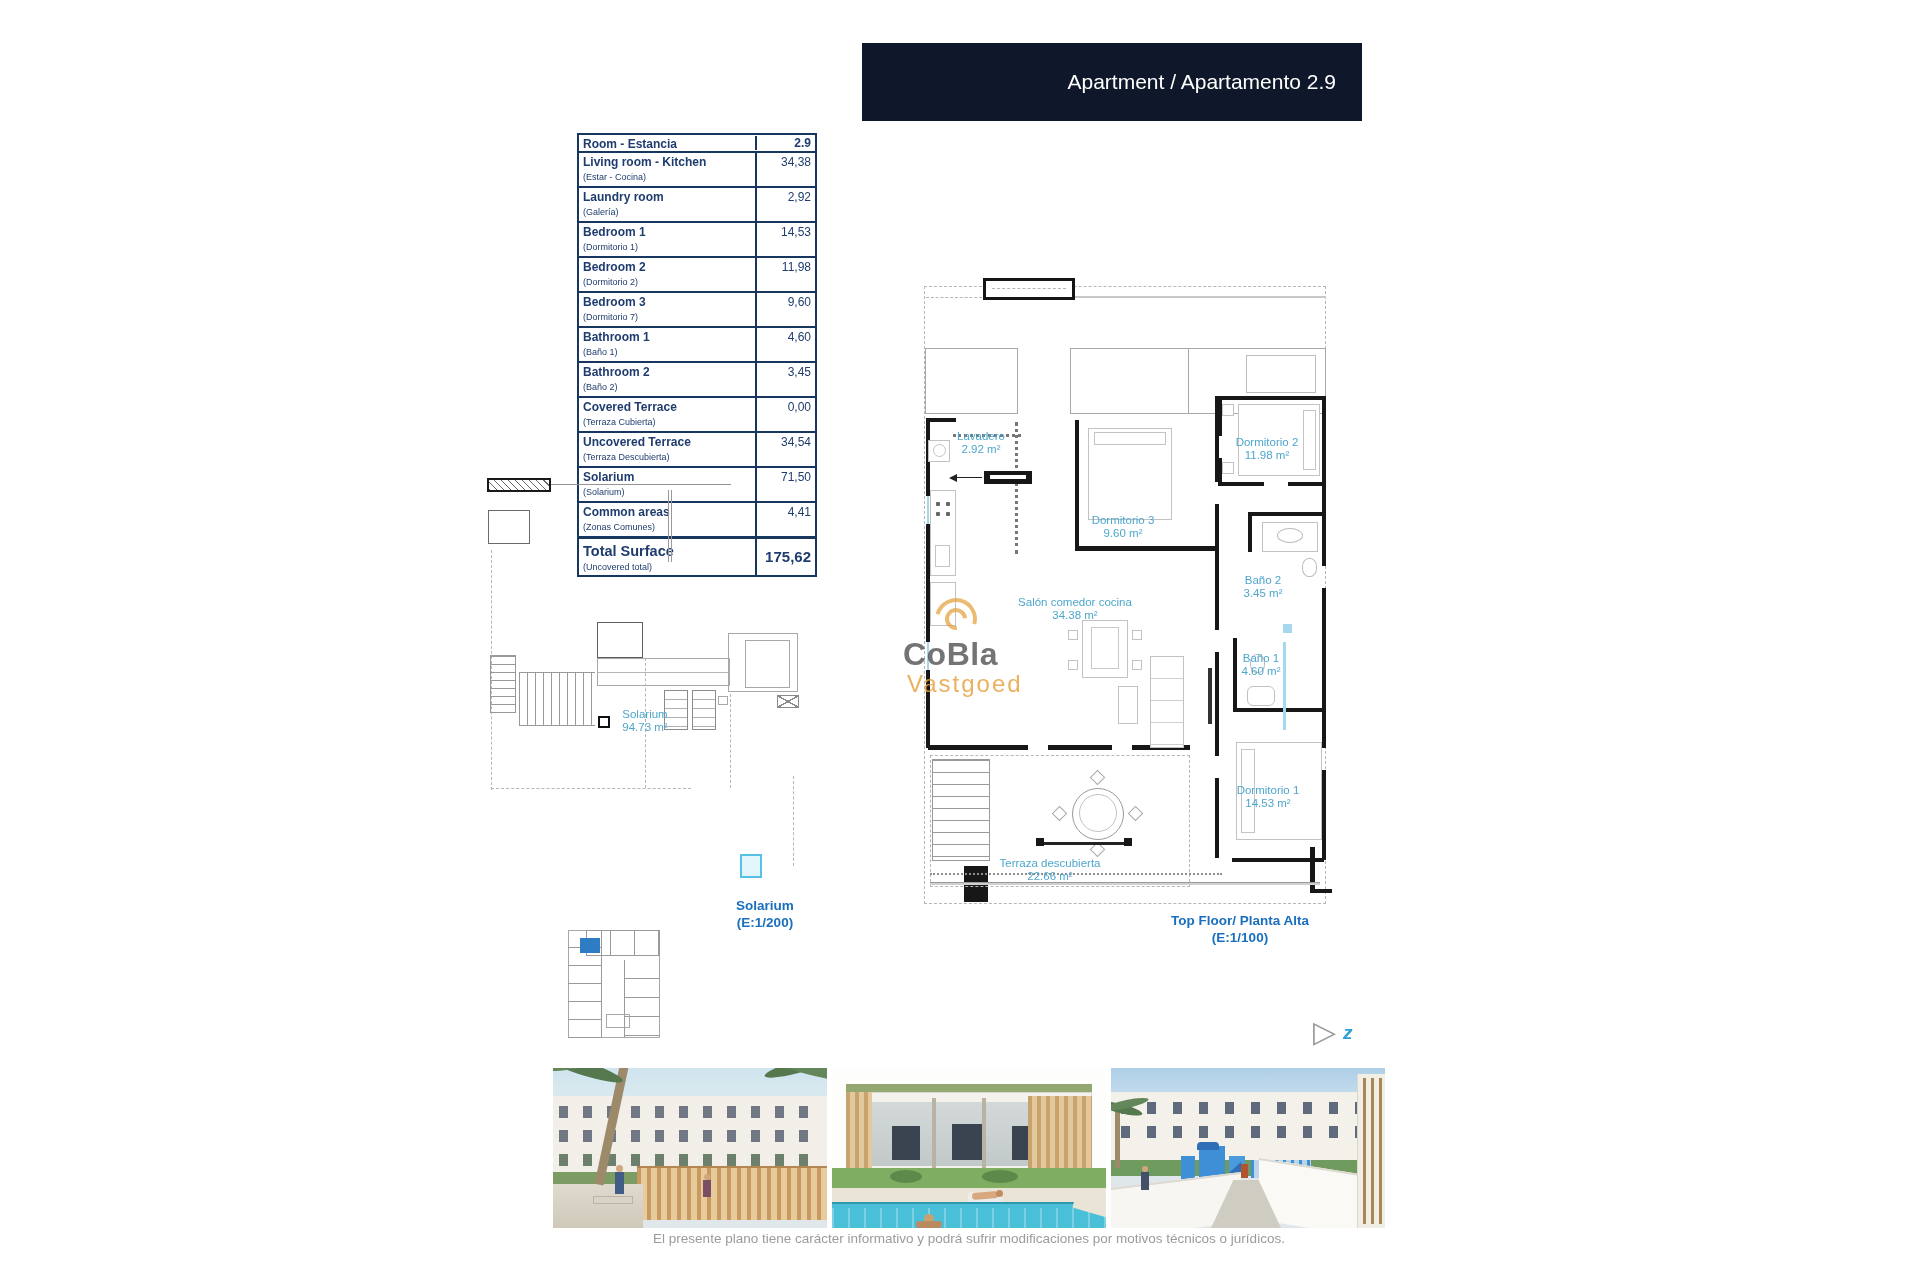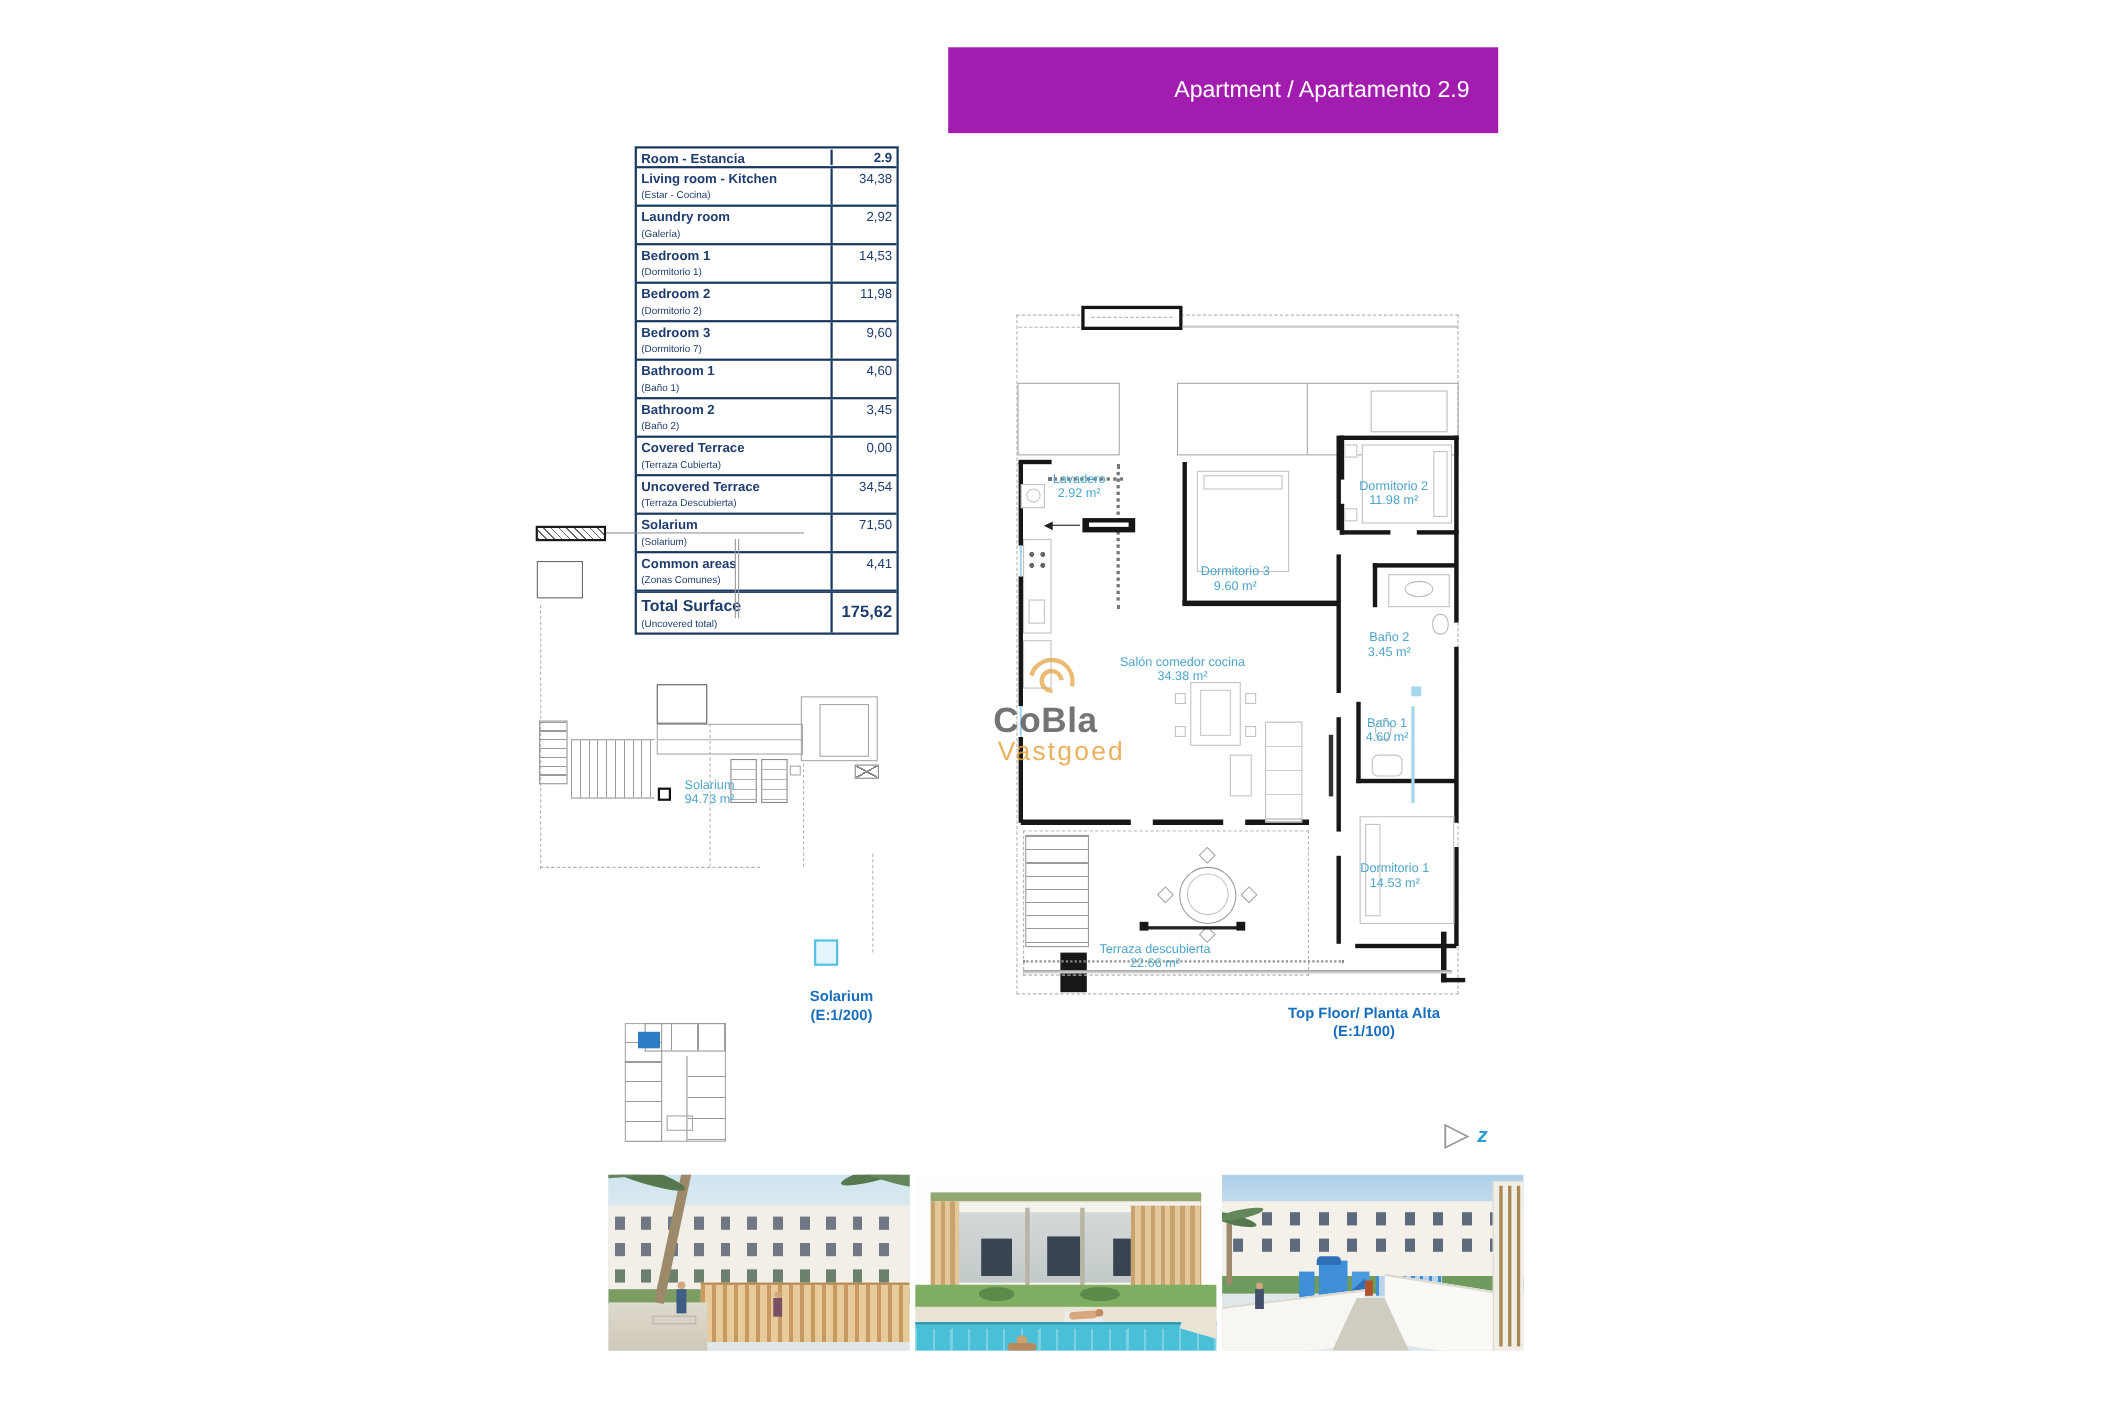--- a/index.html
+++ b/index.html
@@ -1,20 +1,20 @@
 <!DOCTYPE html>
 <html><head>
 <meta charset="utf-8">
 <style>
   *{box-sizing:border-box;margin:0;padding:0}
   body{background:#fff;font-family:"Liberation Sans","DejaVu Sans",sans-serif}
   .page{position:relative;width:1920px;height:1280px;background:#fff;overflow:hidden}
   .abs{position:absolute}
   
-  .banner{position:absolute;left:862px;top:43px;width:500px;height:78px;background:#a21caf;color:#fff;
+  .banner{position:absolute;left:862px;top:43px;width:500px;height:78px;background:#0f172a;color:#fff;
           display:flex;flex-direction:column;justify-content:center;text-align:right;padding-right:26px;
           font-size:21px;line-height:28px}
   
   .area-table{position:absolute;left:577px;top:133px;width:240px;border:2px solid #17375e;color:#1f3c6e}
   .th{display:flex;height:18px;border-bottom:2px solid #17375e;font-weight:bold;font-size:12px;align-items:center}
   .trow{display:flex;height:35px;border-bottom:2px solid #17375e}
   .trow:last-child{border-bottom:none}
   .tl{flex:1;padding:2px 0 0 4px}
   .tmain{font-weight:bold;font-size:12px;line-height:14px}
   .tsub{font-size:9px;line-height:10px;margin-top:3px}
@@ -413,14 +413,15 @@
     <div class="fig" style="left:100px;top:112px;width:70px;height:48px;background:#cfccc2;clip-path:polygon(32% 0,68% 0,100% 100%,0 100%)"></div>
     <div class="fig" style="left:246px;top:6px;width:28px;height:154px;background:#f1eee6;border-left:1px solid #ddd8cc"></div>
     <div class="fig" style="left:252px;top:10px;width:3px;height:146px;background:#a98753"></div>
     <div class="fig" style="left:260px;top:10px;width:3px;height:146px;background:#a98753"></div>
     <div class="fig" style="left:268px;top:10px;width:3px;height:146px;background:#a98753"></div>
     <div class="fig" style="left:30px;top:104px;width:8px;height:18px;background:#44506a"></div>
     <div class="fig" style="left:31px;top:98px;width:6px;height:6px;background:#d2a77e;border-radius:50%"></div>
     <div class="fig" style="left:130px;top:96px;width:7px;height:14px;background:#b0542f"></div>
   </div>
 
+  <div class="disclaimer">El presente plano tiene carácter informativo y podrá sufrir modificaciones por motivos técnicos o jurídicos.</div>
 
 </div>
 
 </body></html>

